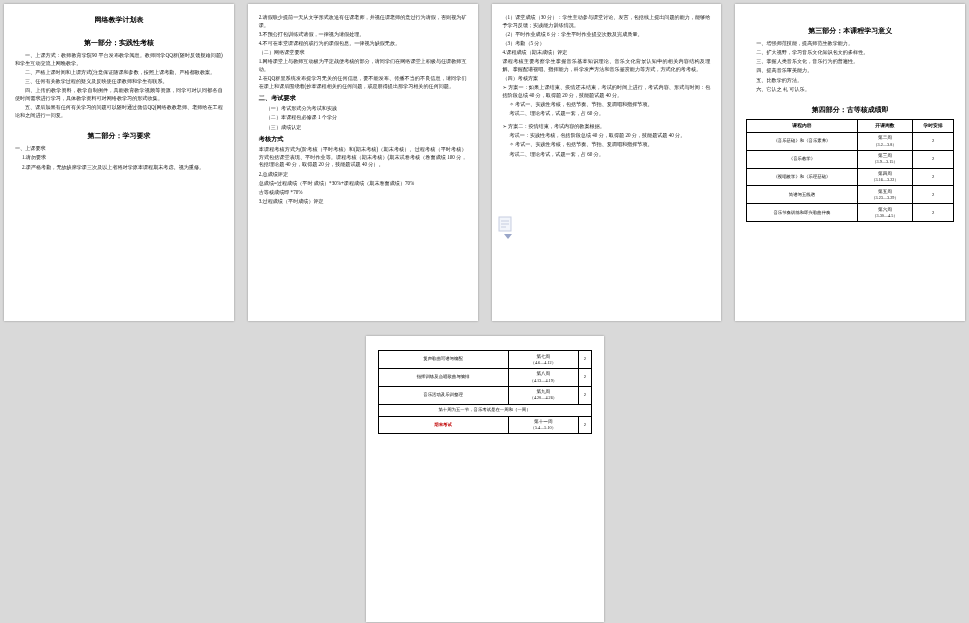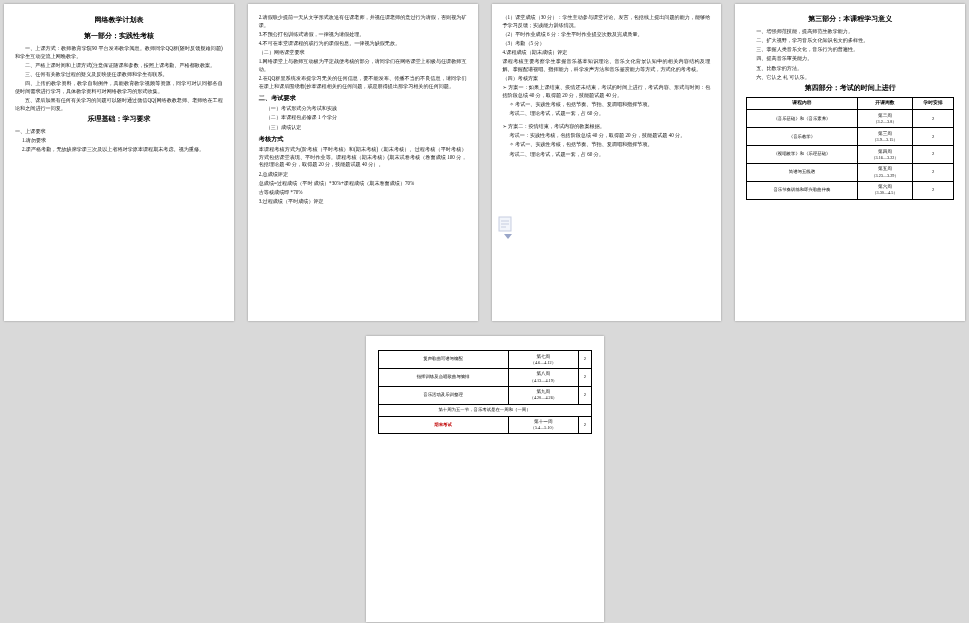--- a/index.html
+++ b/index.html
@@ -44,21 +44,21 @@
     text-align:center;
     font-weight:bold;
     font-size:7px;
     line-height:1.6;
     margin:0 0 5px 0;
   }
   .sec{
     text-align:center;
     font-weight:bold;
     font-size:7px;
-    margin:0 0 4px 0;
+    margin:12px 0 4px 0;
   }
   .sec-left{
     text-align:left;
     font-weight:bold;
     font-size:6.2px;
     margin:4px 0 2px 0;
   }
   p.t{
     margin:0 0 1.5px 0;
     font-size:5.1px;
@@ -113,21 +113,21 @@
     <div class="h-title"></div>
     <div class="h-sub">网络教学计划表</div>
     <div class="sec">第一部分：实践性考核</div>
     <div class="n-list">
       <p class="t ind">一、上课方式：教师教育学院90 平台发布教学阅息。教师同学QQ群(随时反馈疑难问题)和学生互动交流上网晚教学。</p>
       <p class="t ind">二、严格上课时间和上课方式(注意保证随课和参数，按照上课考勤、严格都散教案。</p>
       <p class="t ind">三、任何有关教学过程的疑义及反映使任课教师和学生有联系。</p>
       <p class="t ind">四、上传的教学资料，教学自制例件，具能教育教学视频等资源，同学可对认同都各自使时间需求进行学习，具体教学资料可对网络教学习的形式收集。</p>
       <p class="t ind">五、课后加果有任何有关学习的问题可以随时通过微信QQ(网络教教老师、老师给在工程论和之间进行一问复。</p>
     </div>
-    <div class="sec">乐理基础：学习要求</div>
+    <div class="sec">第二部分：学习要求</div>
     <p class="t">一、上课要求</p>
     <p class="t ind2">1.请勿要求</p>
     <p class="t ind2">2.课严格考勤，无故缺席学课三次及以上者将对学原本课程期末考虑。视为重修。</p>
   </div>
 
   <div class="page page-top">
     <p class="t">2.请假联少提前一天从文字形式改送有任课老师，并视任课老师的意过行为请假，否则视为矿课。</p>
     <p class="t">3.不预公打包训练式请假，一律视为请假处理。</p>
     <p class="t">4.不可在本堂课课程的或行为的课假包息。一律视为缺假无故。</p>
     <p class="t">（二）网络课堂要求</p>
@@ -172,21 +172,21 @@
   </div>
 
   <div class="page page-top">
     <div class="sec">第三部分：本课程学习意义</div>
     <p class="t ind">一、增强师范技能，提高师范生教学能力。</p>
     <p class="t ind">二、扩大视野，学习音乐文化知识包文的多样性。</p>
     <p class="t ind">三、掌握人类音乐文化，音乐行为的普遍性。</p>
     <p class="t ind">四、提高音乐审美能力。</p>
     <p class="t ind">五、比数学的方法。</p>
     <p class="t ind">六、它认之 礼 可认乐。</p>
-    <div class="sec">第四部分：考试的时间上进行</div>
+    <div class="sec">第四部分：古等核成绩即</div>
     <table class="tbl">
       <thead>
         <tr>
           <th>课程内容</th>
           <th>开课周数</th>
           <th>学时安排</th>
         </tr>
       </thead>
       <tbody>
         <tr>

